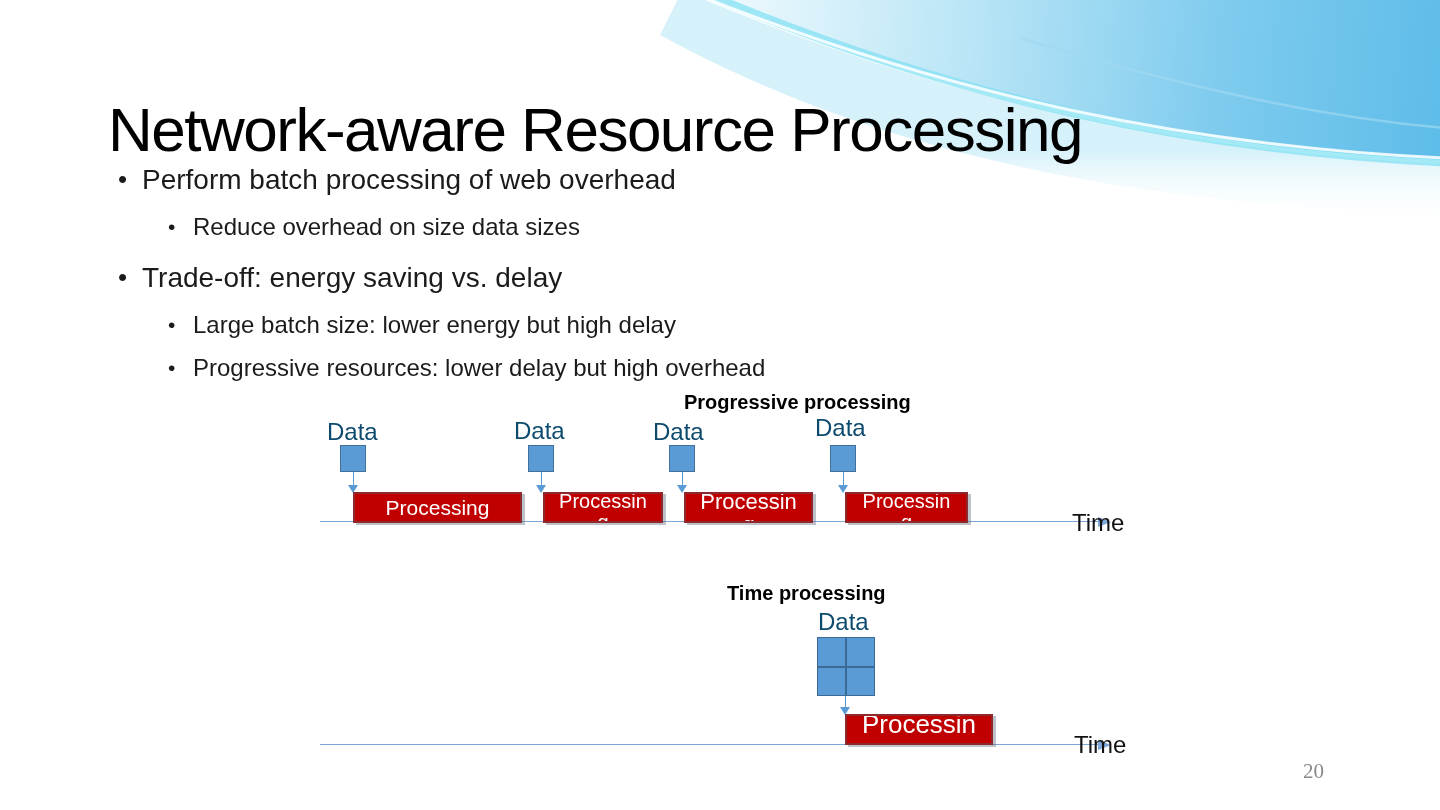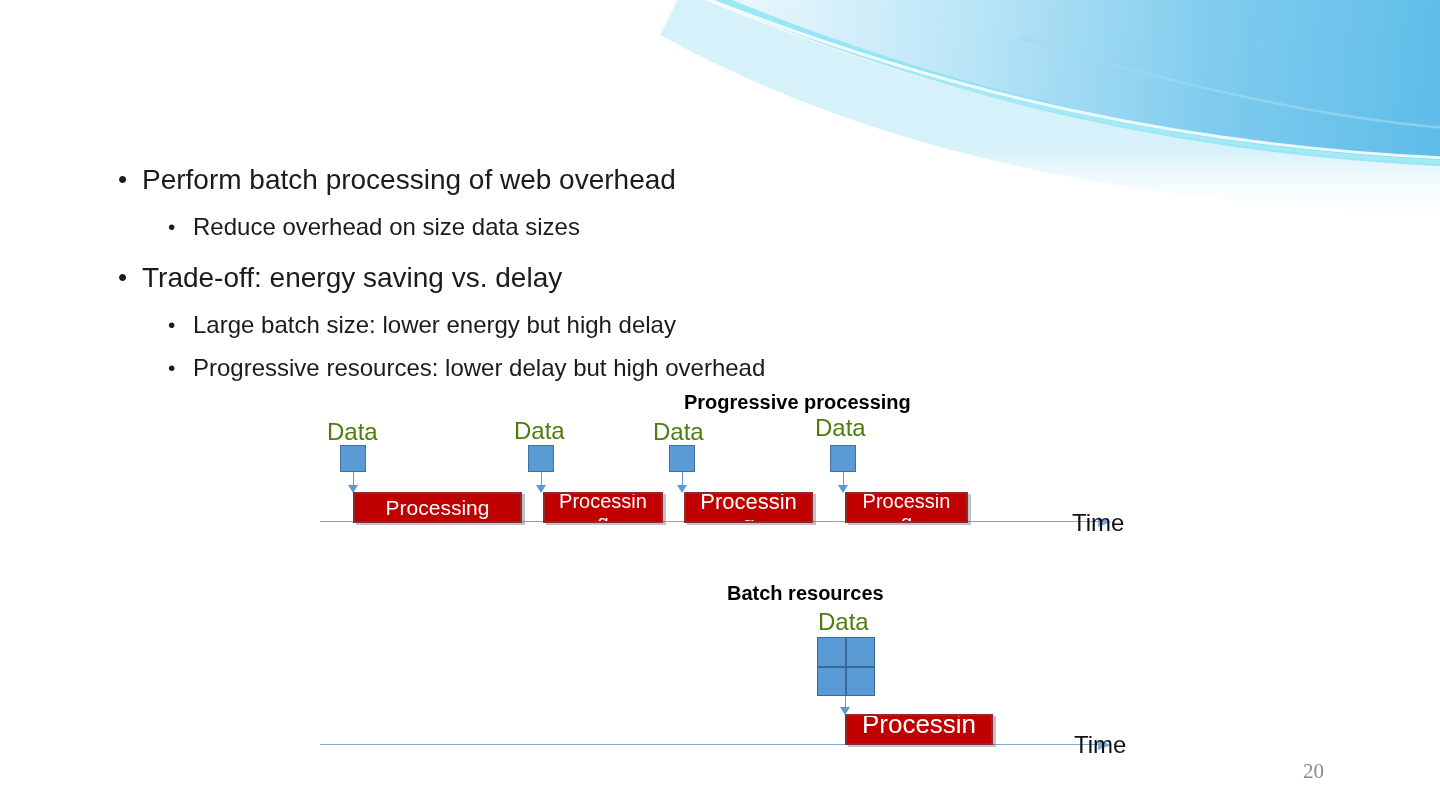--- a/index.html
+++ b/index.html
@@ -17,21 +17,21 @@
 
   .bullet-row{position:absolute;display:flex;align-items:flex-start;}
   .bullet-row .dot{flex:0 0 auto;}
   .lvl1{font-size:28px;}
   .lvl1 .dot{width:24px;font-size:26px;}
   .lvl2{font-size:24px;}
   .lvl2 .dot{width:25px;font-size:21px;padding-top:2px;}
 
   
   .diag-title{position:absolute;font-size:20px;font-weight:700;color:#000;white-space:nowrap;}
-  .data-label{position:absolute;font-size:24px;color:#4d7c0f;white-space:nowrap;}
+  .data-label{position:absolute;font-size:24px;color:#0c4a6e;white-space:nowrap;}
   .time-label{position:absolute;font-size:24px;color:#111;margin-top:20px;}
   .sq{
     position:absolute;width:26px;height:27px;box-sizing:border-box;
     background:#5B9BD5;border:1.5px solid #41719C;
   }
   .varrow{position:absolute;width:10px;}
   .varrow .stem{margin:0 auto;width:0;border-left:1.5px solid #5B9BD5;}
   .varrow .head{
     width:0;height:0;margin:0 auto;
     border-left:5px solid transparent;border-right:5px solid transparent;
@@ -82,20 +82,21 @@
         <stop offset="1" stop-color="#ffffff" stop-opacity="0"></stop>
       </linearGradient>
     </defs>
     <path d="M 705,0 C 960,105 1190,152 1445,164 L 1445,215 C 1120,205 870,150 660,35 L 680,-5 Z" fill="url(#g2)"></path>
     <path d="M 700,-5 C 960,100 1190,148 1445,160 L 1445,-5 Z" fill="url(#g1)"></path>
     <path d="M 708,-5 C 965,102 1195,150 1445,162" stroke="#7ddff2" stroke-width="9" fill="none" opacity="0.7"></path>
     <path d="M 690,-8 C 955,98 1190,146 1445,158" stroke="#ffffff" stroke-width="3" fill="none" opacity="0.85"></path>
     <path d="M 1020,38 C 1200,92 1330,118 1445,128" stroke="#9fd8f1" stroke-width="2.5" fill="none" opacity="0.65"></path>
   </svg>
 
+  <h1 class="title">Network-aware Resource Processing</h1>
 
   <div class="bullet-row lvl1" style="left:118px;top:164px;">
     <span class="dot">•</span>
     <span>Perform batch processing of web overhead</span>
   </div>
   <div class="bullet-row lvl2" style="left:168px;top:213px;">
     <span class="dot">•</span>
     <span>Reduce overhead on size data sizes</span>
   </div>
   <div class="bullet-row lvl1" style="left:118px;top:262px;">
@@ -154,21 +155,21 @@
       <span class="wrap" style="margin-top:-4px;">Processing</span>
     </div>
     <div class="pbox" style="left:845px;top:492px;width:123px;font-size:20px;padding:0 11px;">
       <span class="wrap" style="margin-top:-3px;">Processing</span>
     </div>
 
     <div class="time-label" style="left:1072px;top:489px;">Time</div>
   </div>
 
   <div>
-    <div class="diag-title" style="left:727px;top:582px;">Batch resources</div>
+    <div class="diag-title" style="left:727px;top:582px;">Time processing</div>
 
     <div class="data-label" style="left:818px;top:608px;">Data</div>
 
     <div class="dgrid" style="left:817px;top:637px;">
       <div class="cell"></div>
         <div class="cell"></div>
         <div class="cell"></div>
         <div class="cell"></div>
     </div>
 

